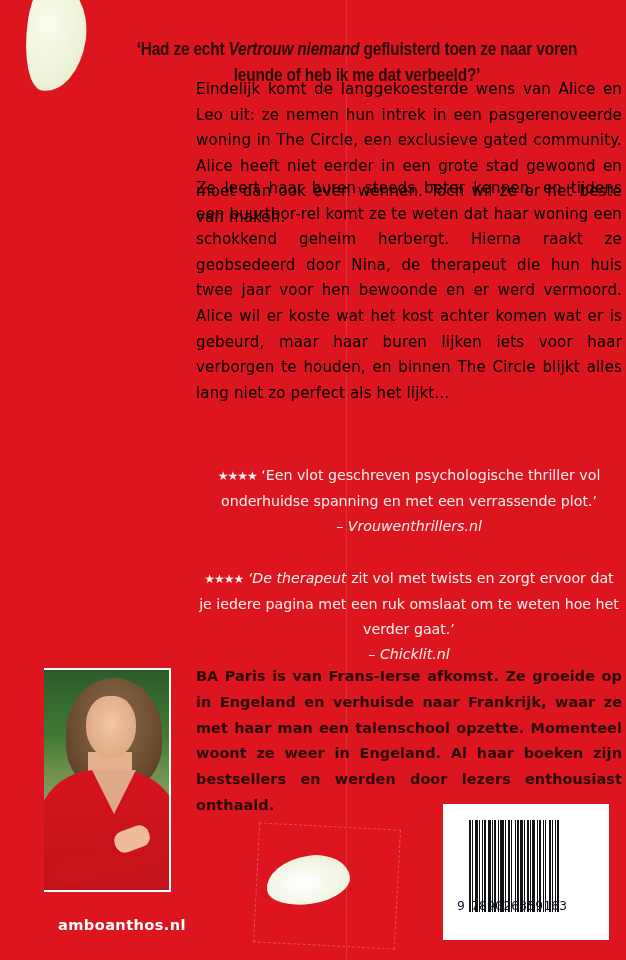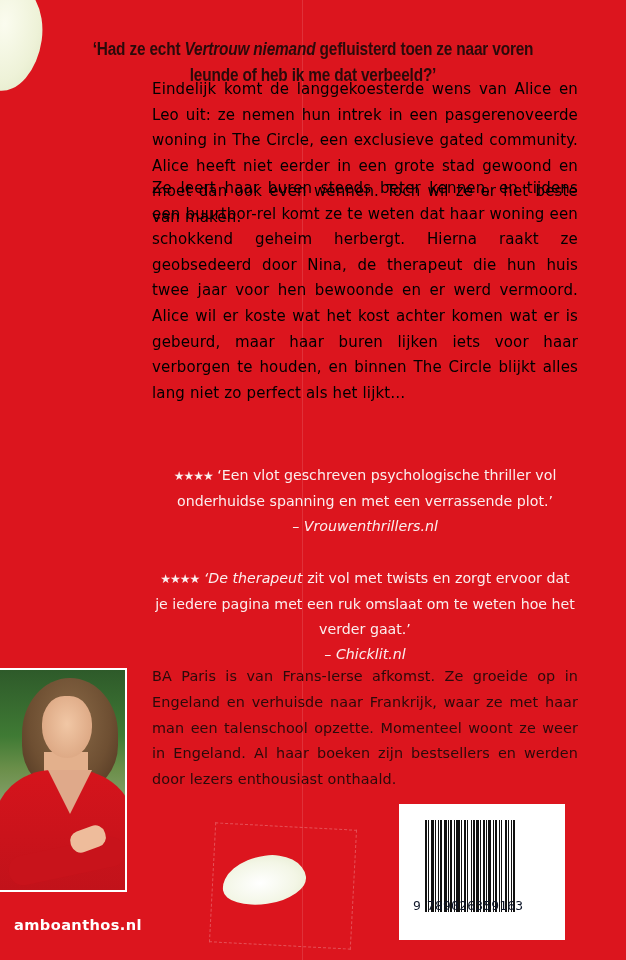--- a/index.html
+++ b/index.html
@@ -1,17 +1,17 @@
 <!DOCTYPE html>
 <html><head>
 <meta charset="utf-8">
 <style>
   html, body { margin:0; padding:0; }
   body { width:626px; height:960px; background:#dc151e; position:relative; overflow:hidden; font-family:"DejaVu Sans", sans-serif; }
-  .cover { position:absolute; inset:0; background:#dc151e; }
+  .cover { position:absolute; inset:0; background:#dc151e;margin-left:44px; }
   .fold { position:absolute; left:302px; top:0; width:1px; height:960px; background:rgba(255,255,255,0.12); }
   .petal-top { position:absolute; left:-18px; top:-20px; width:60px; height:112px; background:radial-gradient(ellipse at 35% 40%, #fbfcef 0%, #eef2d8 60%, #dfe6c4 100%); border-radius:30% 70% 60% 40% / 40% 50% 50% 60%; transform:rotate(8deg); }
   .tagline { position:absolute; left:60px; width:506px; top:36px; text-align:center; color:#2a0a0a; font-family:"Liberation Sans Narrow","Liberation Sans", sans-serif; font-weight:bold; font-size:17.5px; line-height:26px; letter-spacing:-0.2px; transform:scaleX(0.88); transform-origin:center top; }
   .tagline em { font-style:italic; }
   .blurb { position:absolute; left:152px; width:426px; color:#000000; font-size:15px; line-height:25.6px; letter-spacing:0.15px; text-align:justify; }
   .blurb p { margin:0; text-align:justify; text-align-last:left; }
   .p1 { top:72px; top:77px; }
   .p2 { top:176px; }
   .review { position:absolute; left:152px; width:426px; color:#fbeeee; font-size:14.2px; line-height:25px; text-align:center; }
   .review .src { font-style:italic; display:block; }
@@ -19,21 +19,21 @@
   .r2 { top:566px; }
   .stars { letter-spacing:-1px; font-size:12px; }
   .photo { position:absolute; left:0; top:668px; width:127px; height:224px; border:2px solid #fff; border-left:none; box-sizing:border-box; overflow:hidden; background:linear-gradient(180deg,#2e5a2a 0%,#3f7a34 30%,#6b8f4a 45%,#c9cdbf 100%); }
   .photo .hair { position:absolute; left:22px; top:8px; width:96px; height:112px; border-radius:50% 50% 40% 40%; background:radial-gradient(ellipse at 50% 40%, #8a6a48 0%, #6e4f32 60%, #4d3420 100%); }
   .photo .face { position:absolute; left:42px; top:26px; width:50px; height:62px; border-radius:45% 45% 50% 50%; background:radial-gradient(ellipse at 50% 45%, #f1c7a5 0%, #deaa86 70%, #c79272 100%); }
   .photo .neck { position:absolute; left:44px; top:82px; width:44px; height:42px; background:#e3b08c; }
   .photo .dress { position:absolute; left:-6px; top:100px; width:140px; height:130px; border-radius:42% 42% 0 0; background:linear-gradient(180deg,#d5141c 0%, #c0121a 100%); }
   .photo .v { position:absolute; left:48px; top:100px; width:0; height:0; border-left:22px solid transparent; border-right:22px solid transparent; border-top:44px solid #dfa98a; }
   .photo .arm { position:absolute; left:8px; top:176px; width:118px; height:30px; border-radius:14px; background:#c8131b; transform:rotate(-12deg); }
   .photo .hand { position:absolute; left:70px; top:158px; width:36px; height:22px; border-radius:10px; background:#eebc9b; transform:rotate(-20deg); }
-  .bio { position:absolute; left:152px; top:664px; width:426px; color:#2b0a0a; font-size:14.4px; line-height:25.8px; letter-spacing:0.1px; text-align:justify; text-align-last:left; }
+  .bio { position:absolute; left:152px; top:664px; width:426px; color:#2b0a0a; font-size:14.4px; line-height:25.8px; letter-spacing:0.1px; text-align:justify; text-align-last:left;font-weight:bold; }
   .site { position:absolute; left:14px; top:916px; color:#ffffff; font-size:14.6px; font-weight:bold; letter-spacing:0.4px; }
   .petal-bottom-box { position:absolute; left:212px; top:826px; width:140px; height:118px; border:1px dashed rgba(255,255,255,0.25); transform:rotate(3deg); }
   .petal-bottom { position:absolute; left:222px; top:856px; width:84px; height:48px; background:radial-gradient(ellipse at 45% 55%, #ffffff 0%, #f3f6e6 55%, #e1e8c9 100%); border-radius:55% 45% 50% 50% / 60% 55% 45% 40%; transform:rotate(-8deg); }
   .barcode { position:absolute; left:399px; top:804px; width:166px; height:136px; background:#fff; }
   .bars { position:absolute; left:26px; top:16px; width:122px; height:92px; display:flex; align-items:flex-start; }
   .bars span { display:block; height:92px; background:#111; }
   .barnum { position:absolute; left:14px; top:94px; width:140px; font-family:"DejaVu Sans Mono", monospace; font-size:13px; color:#0f172a; letter-spacing:0.2px; }
   .barnum .first { margin-right:6px; }
 </style>
 </head>

